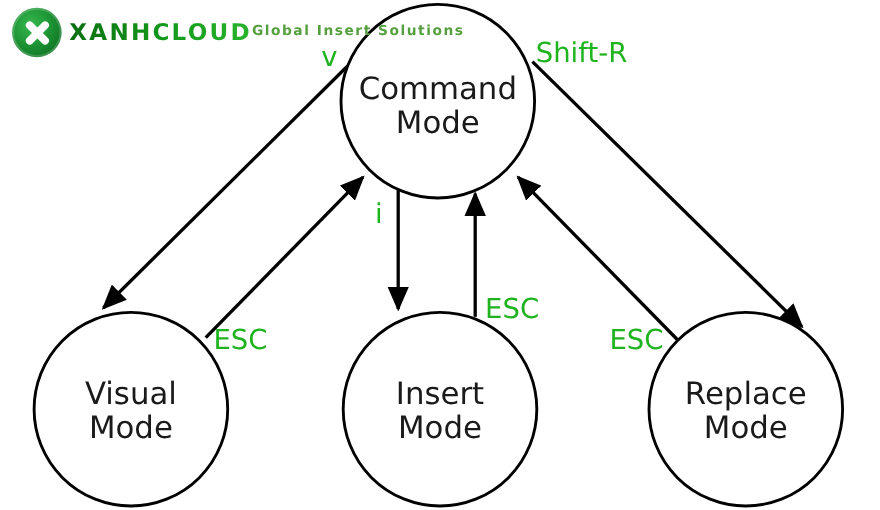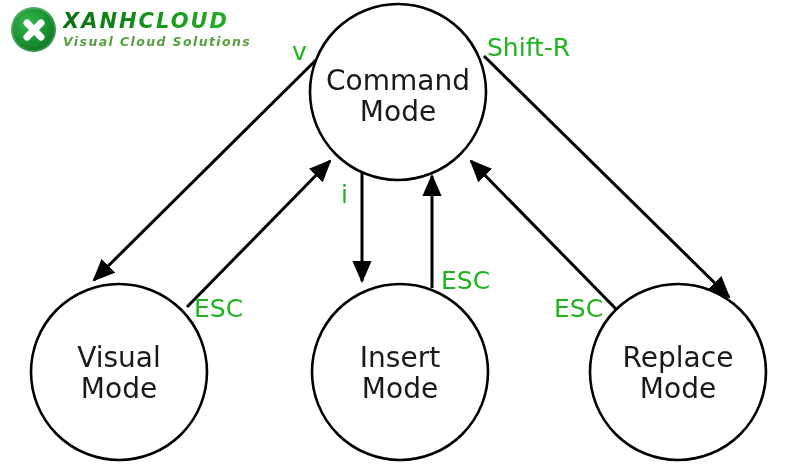--- a/index.html
+++ b/index.html
@@ -62,23 +62,22 @@
     justify-content: center;
     flex: 0 0 auto;
   }
   .logo-badge svg {
     width: 30px;
     height: 30px;
     display: block;
   }
   .logo-text {
     display: flex;
-    flex-direction: column;
+    flex-direction: row;
     line-height: 1.05;
-    font-style: italic;
   }
   .brand {
     font-size: 21px;
     font-weight: 800;
     letter-spacing: 2px;
     background: linear-gradient(90deg, #0b6e12 0%, #159a1c 55%, #29b42c 100%);
     -webkit-background-clip: text;
     background-clip: text;
     color: transparent;
   }
@@ -140,17 +139,17 @@
   </svg>
 
   <div class="logo">
     <div class="logo-badge">
       <svg viewBox="0 0 30 30" aria-hidden="true">
         <path d="M8 8 L22 22 M22 8 L8 22" stroke="#ffffff" stroke-width="7" stroke-linecap="round" fill="none"></path>
       </svg>
     </div>
     <div class="logo-text">
       <div class="brand">XANHCLOUD</div>
-      <div class="tagline">Visual Cloud Solutions</div>
+      <div class="tagline">Global Insert Solutions</div>
     </div>
   </div>
 
 </div>
 
 </body></html>

